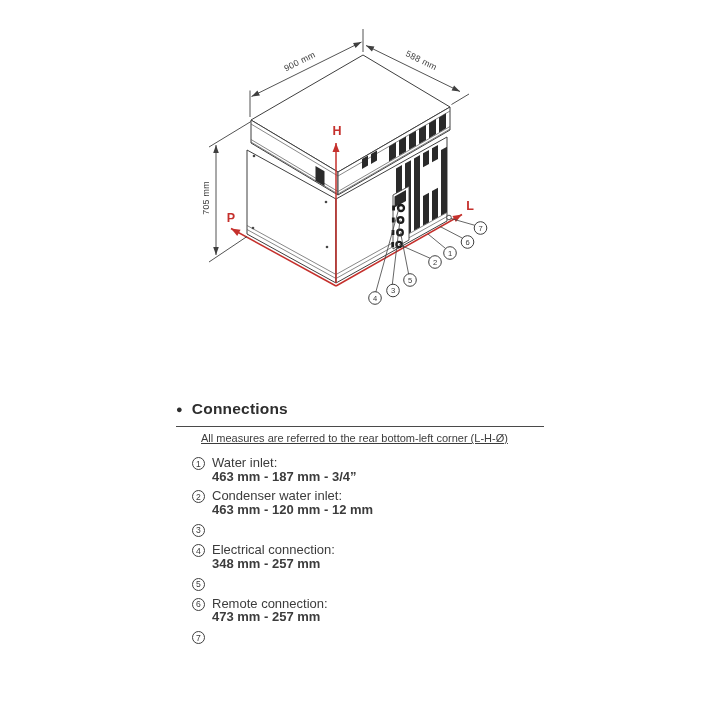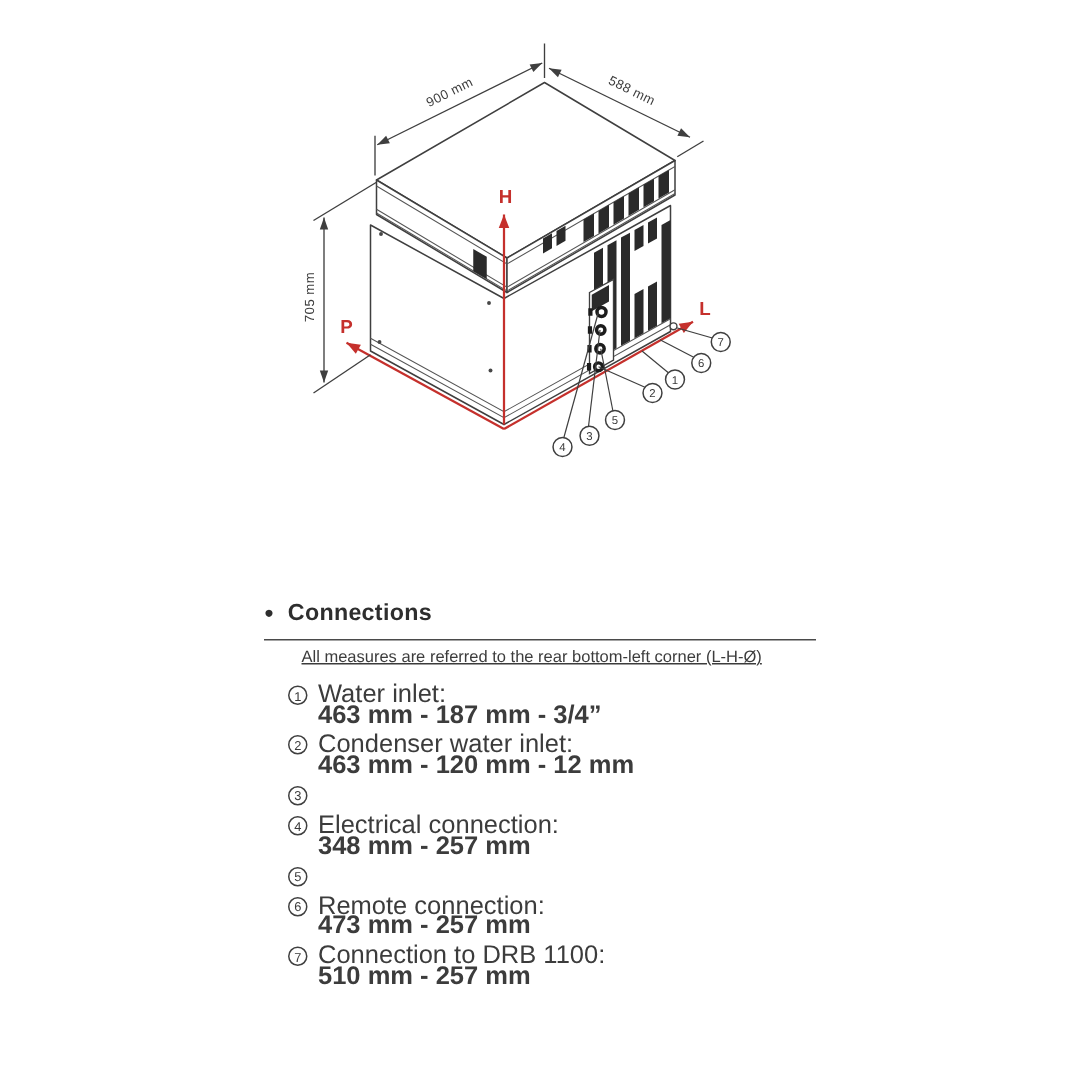--- a/index.html
+++ b/index.html
@@ -20,21 +20,21 @@
   .conn-heading .bullet{font-size:11px;line-height:11px;}
   .conn-note{position:absolute;left:201px;top:432px;font-size:11px;color:#3c3c3c;white-space:nowrap;text-decoration:underline;}
   .conn-list{position:absolute;left:192px;top:456px;}
   .conn-item{display:flex;align-items:flex-start;margin-bottom:6.4px;}
   .num-circle{
     flex:none;width:13px;height:13px;margin-top:1px;margin-right:7px;
     border:1.1px solid #3f3f3f;border-radius:50%;
     display:flex;align-items:center;justify-content:center;
     font-size:8.6px;color:#3a3a3a;box-sizing:border-box;
   }
-  .conn-text{font-size:17px;line-height:13.5px;color:#3c3c3c;}
+  .conn-text{font-size:13px;line-height:13.5px;color:#3c3c3c;}
   .conn-label{white-space:nowrap;}
   .conn-value{white-space:nowrap;font-weight:bold;}
 </style>
 </head>
 <body>
 
 <div class="page">
 
   <svg class="diagram-svg" width="720" height="345" viewBox="0 0 720 345">
     <defs>
@@ -229,20 +229,16 @@
     <div class="conn-item">
       <span class="num-circle">6</span>
       <span class="conn-text">
         <div class="conn-label">Remote connection:</div>
         <div class="conn-value">473 mm - 257 mm</div>
       </span>
     </div>
 
     <div class="conn-item">
       <span class="num-circle">7</span>
-      <span class="conn-text">
-        <div class="conn-label">Connection to DRB 1100:</div>
-        <div class="conn-value">510 mm - 257 mm</div>
-      </span>
     </div>
   </div>
 
 </div>
 
 </body></html>

